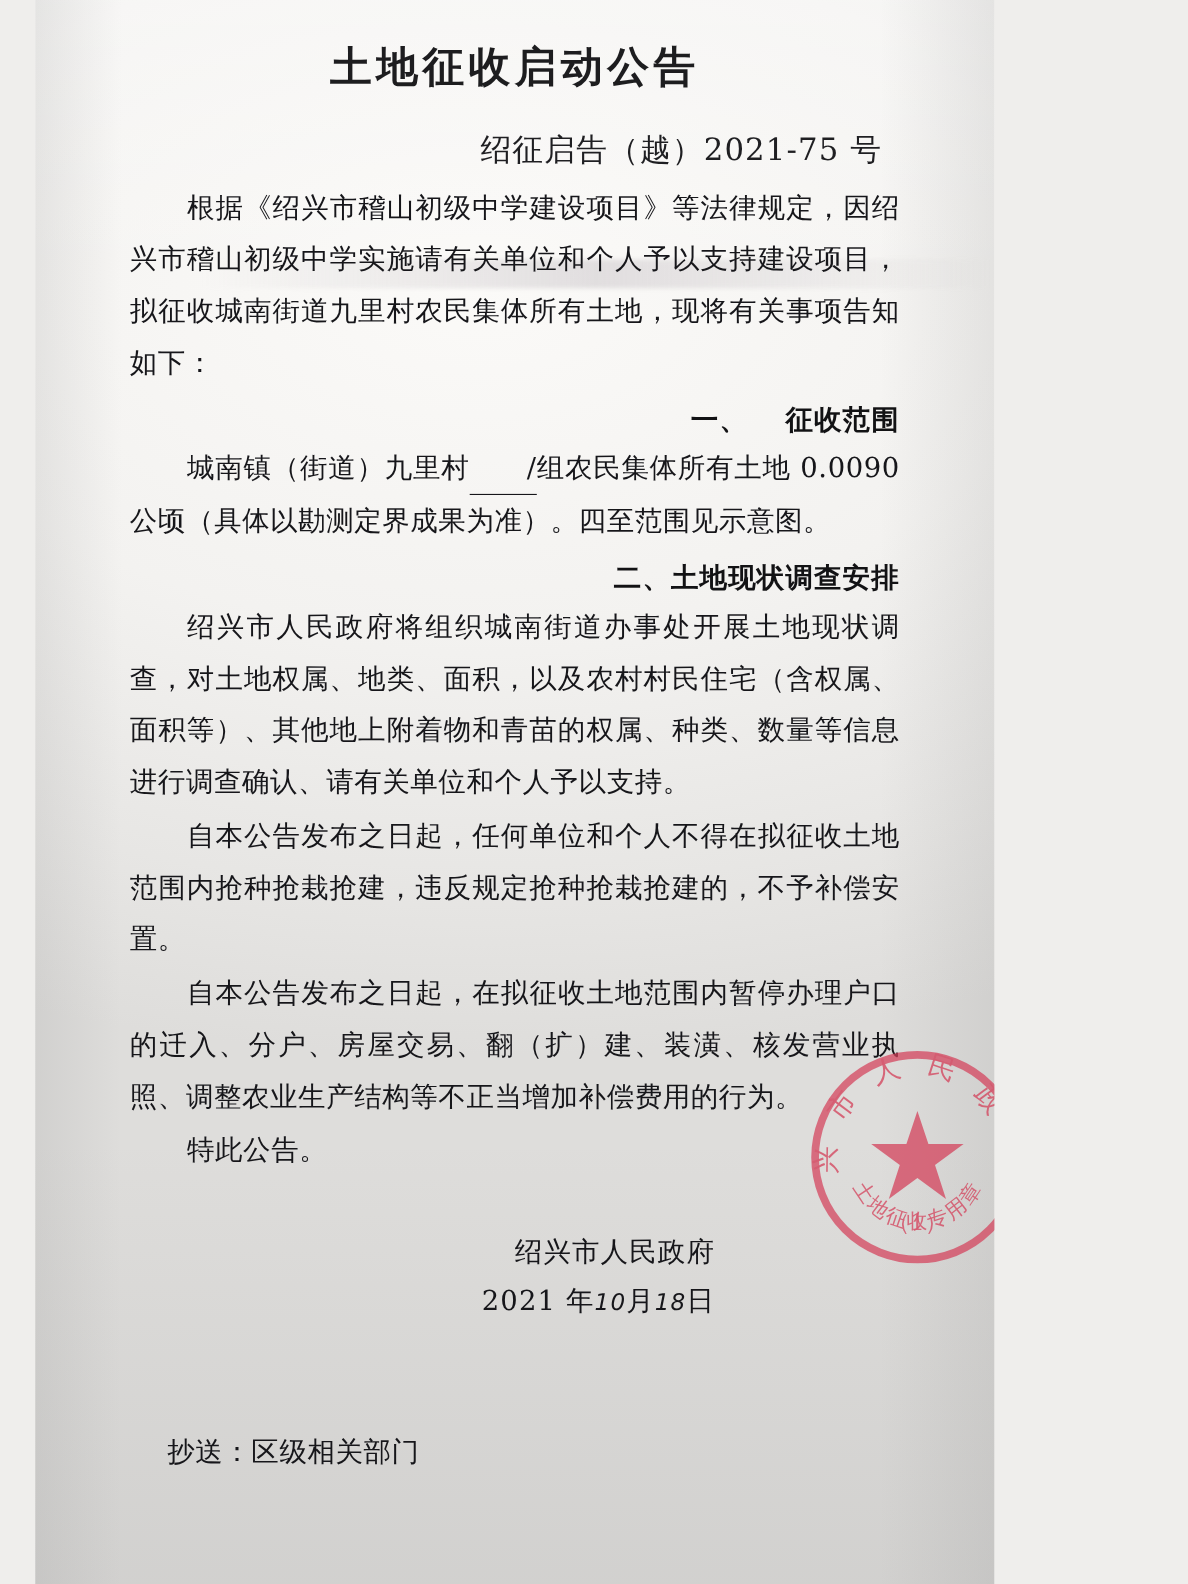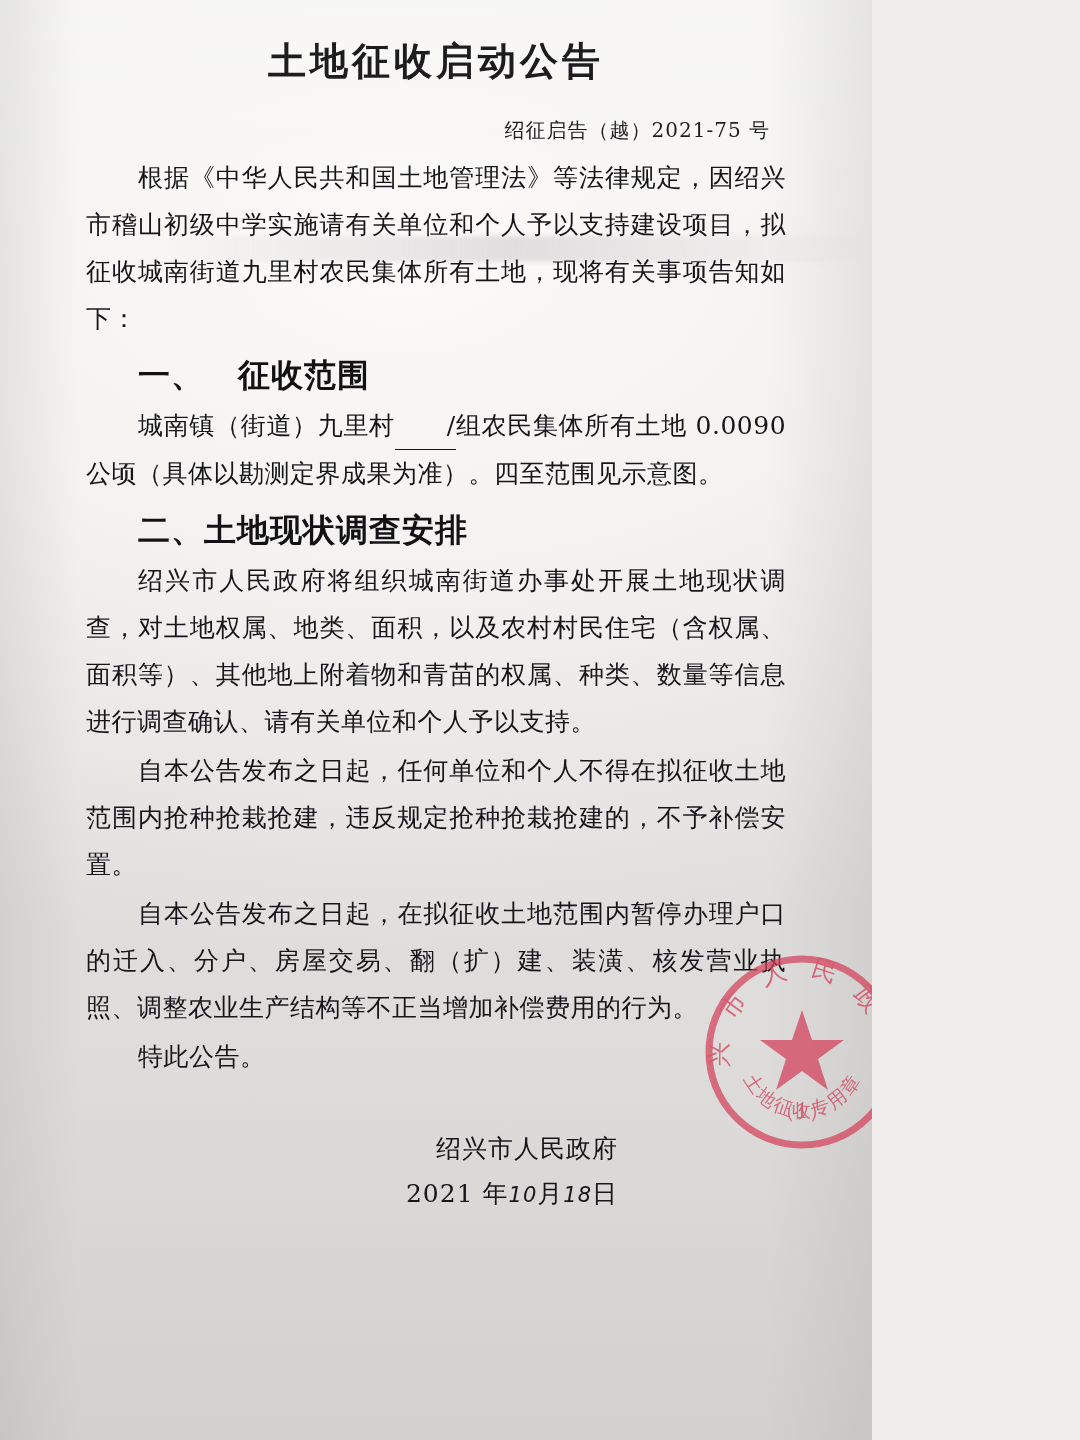--- a/index.html
+++ b/index.html
@@ -16,20 +16,21 @@
 
   
   .page {
     position: relative;
     width: 872px;
     height: 1440px;
     background:
       radial-gradient(ellipse 1200px 700px at 46% 18%, #fbfaf8 0%, #f3f2f0 45%, #e7e6e4 78%, #dedddb 100%);
     box-sizing: border-box;
     overflow: hidden;
+    margin-left: 32px;
   }
   .page::before {
     
     content: "";
     position: absolute;
     inset: 0;
     background:
       linear-gradient(90deg, rgba(150,150,150,0.18) 0%, rgba(255,255,255,0) 9%, rgba(255,255,255,0) 88%, rgba(140,140,140,0.16) 100%),
       linear-gradient(180deg, rgba(255,255,255,0.35) 0%, rgba(255,255,255,0) 18%, rgba(0,0,0,0.0) 72%, rgba(120,120,120,0.12) 100%);
     pointer-events: none;
@@ -47,21 +48,21 @@
     font-weight: bold;
     letter-spacing: 4px;
     color: #1d1d1f;
     margin-top: 36px;
     margin-bottom: 30px;
     font-family: "DejaVu Serif", "Liberation Serif", serif;
   }
 
   .doc-number {
     text-align: right;
-    font-size: 20px;
+    font-size: 28px;
     color: #1f1f22;
     margin: 0 16px 10px 0;
     letter-spacing: 1px;
   }
 
   p.body-text {
     font-size: 25px;
     line-height: 47px;
     color: #16161a;
     margin: 0 0 2px 0;
@@ -72,25 +73,26 @@
 
   .u { text-underline-offset: 5px; }
   .blank-u {
     display: inline-block;
     min-width: 58px;
     text-align: center;
     border-bottom: 1.5px solid #16161a;
   }
 
   .heading {
-    font-size: 32px;
+    font-size: 25px;
     font-weight: bold;
     color: #121214;
     margin: 12px 0 4px 0;
     letter-spacing: 1px;
+    text-align: right;
   }
   .heading .num-sp { display: inline-block; width: 34px; }
 
   .attach {
     font-size: 25px;
     color: #16161a;
     margin-top: 18px;
     letter-spacing: 0.5px;
   }
 
@@ -156,41 +158,42 @@
 <div class="page">
 
   <div class="smudge"></div>
 
   <div class="content">
 
     <div class="doc-title">土地征收启动公告</div>
 
     <div class="doc-number">绍征启告（越）2021-75 号</div>
 
-    <p class="body-text indent"><span>根据《中华人民共和国土地管理法》等法律规定，因</span><span class="u">绍兴市稽山初级中学</span><span>实施</span><span class="u">请有关单位和个人予以支持</span><span>建设项目，拟征收</span><span class="u">城南街道九里村</span><span>农民集体所有土地，现将有关事项告知如下：</span></p>
+    <p class="body-text indent"><span>根据《绍兴市稽山初级中学建设项目》等法律规定，因</span><span class="u">绍兴市稽山初级中学</span><span>实施</span><span class="u">请有关单位和个人予以支持</span><span>建设项目，拟征收</span><span class="u">城南街道九里村</span><span>农民集体所有土地，现将有关事项告知如下：</span></p>
 
     <div class="heading indent"><span>一、</span><span class="num-sp"></span><span>征收范围</span></div>
 
     <p class="body-text indent"><span class="u">城南镇</span><span>（街道）</span><span class="u">九里村</span><span class="blank-u">/</span><span>组农民集体所有土地</span> <span class="u">0.0090</span><span>公顷（具体以勘测定界成果为准）。四至范围见示意图。</span></p>
 
     <div class="heading indent"><span>二、</span><span>土地现状调查安排</span></div>
 
     <p class="body-text indent"><span class="u">绍兴市人民政府</span><span>将组织</span><span class="u">城南街道办事处</span><span>开展土地现状调查，对土地权属、地类、面积，以及农村村民住宅（含权属、面积等）、其他地上附着物和青苗的权属、种类、数量等信息进行调查确认、请有关单位和个人予以支持。</span></p>
 
 
     <p class="body-text indent">自本公告发布之日起，任何单位和个人不得在拟征收土地范围内抢种抢栽抢建，违反规定抢种抢栽抢建的，不予补偿安置。</p>
     <p class="body-text indent">自本公告发布之日起，在拟征收土地范围内暂停办理户口的迁入、分户、房屋交易、翻（扩）建、装潢、核发营业执照、调整农业生产结构等不正当增加补偿费用的行为。</p>
     <p class="body-text indent">特此公告。</p>
 
 
     <div class="signature">
       <div class="sign-org">绍兴市人民政府</div>
       <div class="sign-date"><span>2021 年</span><span class="hand">10</span><span>月</span><span class="hand">18</span><span>日</span></div>
     </div>
 
+    <div class="cc">抄送：区级相关部门</div>
 
   </div>
 
   <div class="seal">
     <svg viewBox="0 0 205 205" xmlns="http://www.w3.org/2000/svg">
       <defs>
         <path id="arcTop" d="M 27,102 A 75,75 0 0 1 178,102" fill="none"></path>
         <path id="arcBottom" d="M 38,102 A 64,64 0 0 0 167,102" fill="none"></path>
       </defs>
       <circle cx="102" cy="102" r="93" fill="none" stroke="#d4405a" stroke-width="7" opacity="0.88"></circle>

